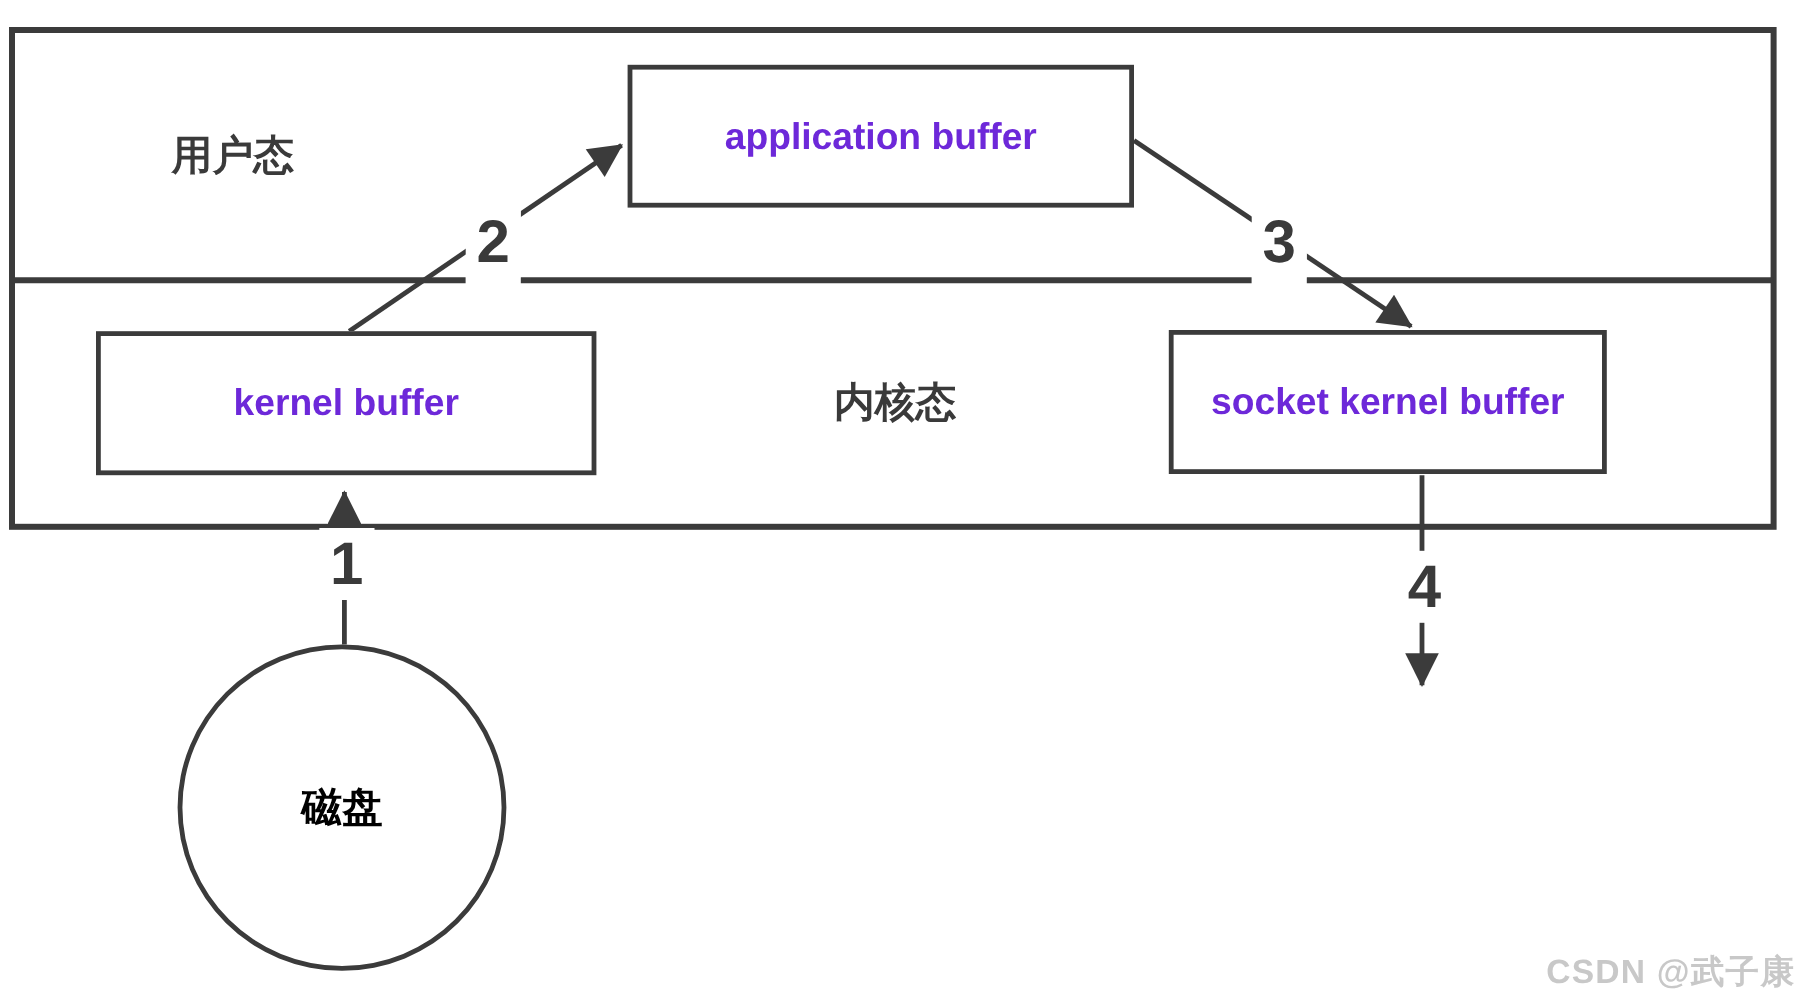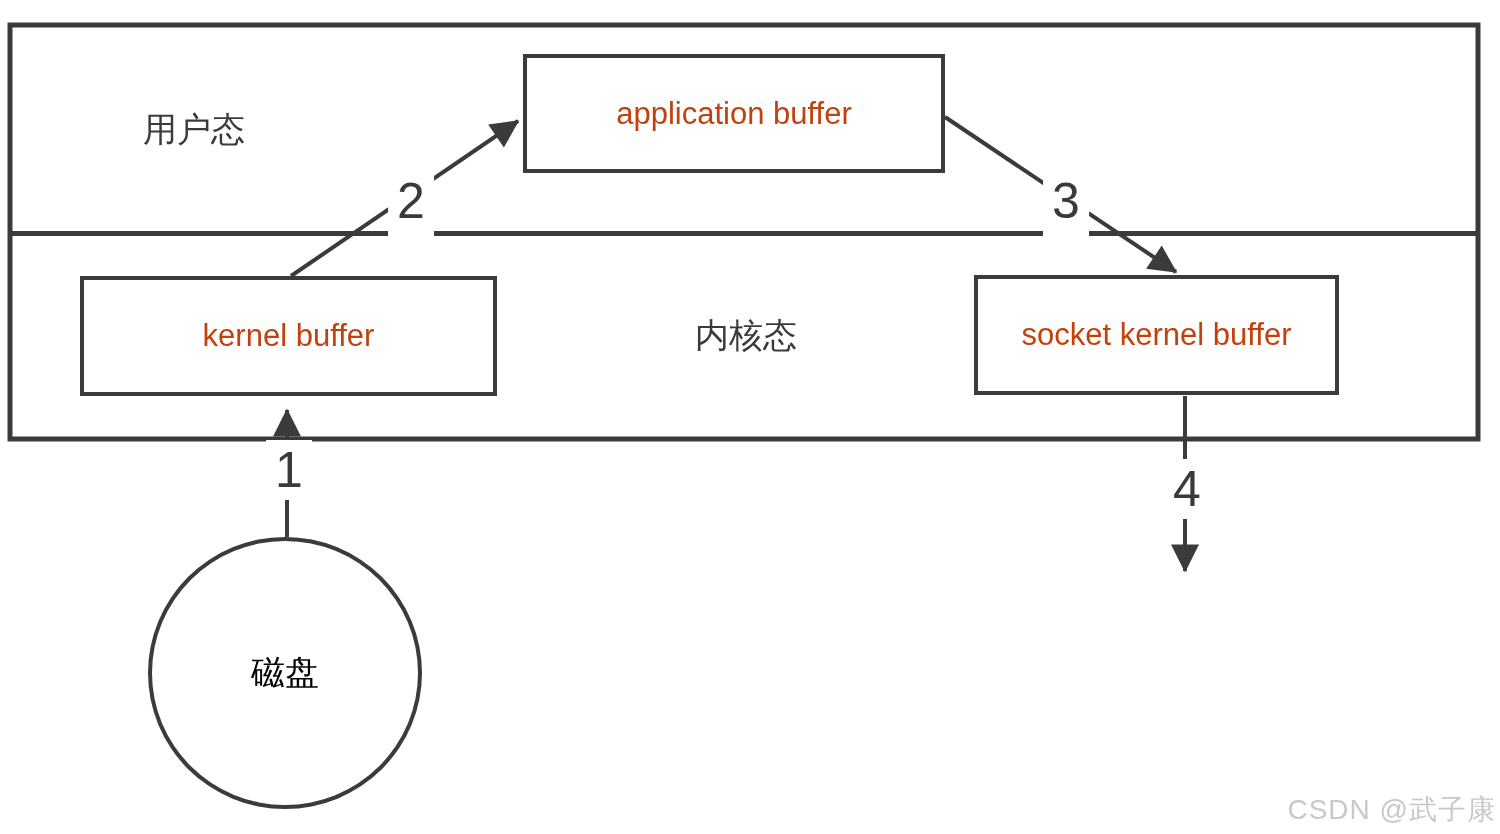--- a/index.html
+++ b/index.html
@@ -3,29 +3,30 @@
 <meta charset="utf-8">
 <style>
   html,body{margin:0;padding:0;background:#ffffff;}
   .stage{
     position:relative;
     width:1500px;height:834px;
     background:#ffffff;
     font-family:"Liberation Sans","DejaVu Sans",sans-serif;
     color:#3a3a3a;
     overflow:hidden;
+    font-weight:bold;
   }
   .layer{position:absolute;left:0;top:0;width:1500px;height:834px;}
   .box{
     position:absolute;
     box-sizing:border-box;
     border:4px solid #3b3b3b;
     background:#ffffff;
     display:flex;align-items:center;justify-content:center;
-    font-size:31px;color:#c2410c;
+    font-size:31px;color:#6d28d9;
     white-space:nowrap;
   }
   .circle{
     position:absolute;
     box-sizing:border-box;
     border:4px solid #3b3b3b;
     border-radius:50%;
     background:#ffffff;
     display:flex;align-items:center;justify-content:center;
     font-size:34px;color:#000000;

